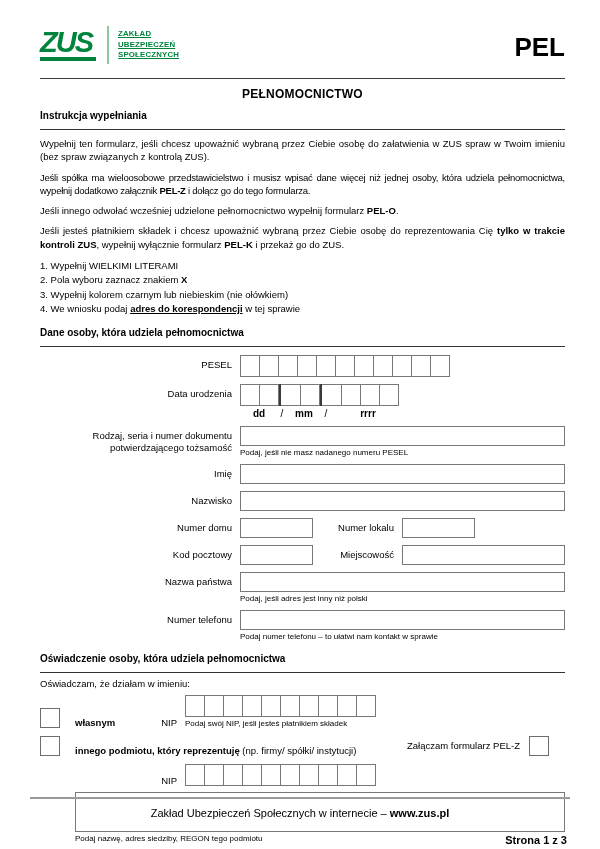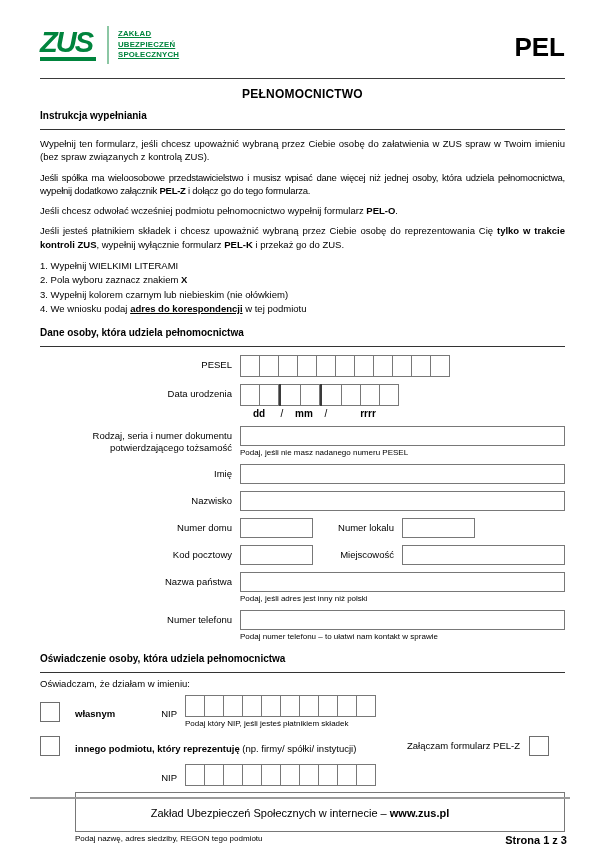--- a/index.html
+++ b/index.html
@@ -53,21 +53,21 @@
   .cellgroup.thicksep .cell:first-child { border-left:none; }
 
   .date-cap { display:flex; font-size:10px; margin-top:2px; }
   .cap-dd { width:38px; text-align:center; font-weight:bold; }
   .cap-sep { width:8px; text-align:center; }
   .cap-mm { width:36px; text-align:center; font-weight:bold; }
   .cap-rrrr { width:76px; text-align:center; font-weight:bold; }
 
   
   .intro { margin-bottom:6px; }
-  .srow { display:flex; align-items:center; margin-bottom:8px; }
+  .srow { display:flex; align-items:flex-end; margin-bottom:8px; }
   .checkbox { width:20px; height:20px; border:1px solid #6e6e6e; background:#fff; flex:none; }
   .s-own { width:80px; margin-left:15px; padding-top:4px; font-weight:bold; flex:none; }
   .s-nip { width:22px; text-align:right; padding-top:4px; margin-right:8px; flex:none; }
   .s-other { margin-left:15px; padding-top:4px; }
   .attach { margin-left:auto; display:flex; align-items:flex-start; }
   .attach-label { padding-top:4px; margin-right:9px; }
   .attach .checkbox { margin-right:16px; }
   .srow.indent { padding-left:115px; margin-bottom:6px; }
   .bigbox-wrap { margin-left:35px; margin-top:3px; }
   .bigbox { height:40px; border:1px solid #787878; background:#fff; }
@@ -97,28 +97,28 @@
     <div class="pel">PEL</div>
   </div>
   <div class="hdr-rule"></div>
 
   <div class="title">PEŁNOMOCNICTWO</div>
 
   <div class="sec-head sec1">Instrukcja wypełniania</div>
 
   <p class="para"><span>Wypełnij ten formularz, jeśli chcesz upoważnić wybraną przez Ciebie osobę do załatwienia w ZUS spraw w Twoim imieniu (bez spraw związanych z kontrolą ZUS).</span></p>
   <p class="para tight"><span>Jeśli spółka ma wieloosobowe przedstawicielstwo i musisz wpisać dane więcej niż jednej osoby, która udziela pełnomocnictwa, wypełnij dodatkowo załącznik </span><b>PEL-Z</b><span> i dołącz go do tego formularza.</span></p>
-  <p class="para"><span>Jeśli chcesz odwołać wcześniej podmiotu pełnomocnictwo wypełnij formularz </span><b>PEL-O</b><span>.</span></p>
+  <p class="para"><span>Jeśli innego odwołać wcześniej udzielone pełnomocnictwo wypełnij formularz </span><b>PEL-O</b><span>.</span></p>
   <p class="para"><span>Jeśli jesteś płatnikiem składek i chcesz upoważnić wybraną przez Ciebie osobę do reprezentowania Cię </span><b>tylko w trakcie kontroli ZUS</b><span>, wypełnij wyłącznie formularz </span><b>PEL-K</b><span> i przekaż go do ZUS.</span></p>
 
   <div class="list">
     <div><span>1. Wypełnij WIELKIMI LITERAMI</span></div>
     <div><span>2. Pola wyboru zaznacz znakiem </span><b>X</b></div>
     <div><span>3. Wypełnij kolorem czarnym lub niebieskim (nie ołówkiem)</span></div>
-    <div><span>4. We wniosku podaj </span><b class="ul">adres do korespondencji</b><span> w tej podmiotu</span></div>
+    <div><span>4. We wniosku podaj </span><b class="ul">adres do korespondencji</b><span> w tej sprawie</span></div>
   </div>
 
   <div class="sec-head sec2">Dane osoby, która udziela pełnomocnictwa</div>
 
   <div class="frow">
     <div class="flabel">PESEL</div>
     <div class="fbody">
       <div class="cells">
           <span class="cellgroup">
             <span class="cell"></span>
@@ -241,21 +241,21 @@
             <span class="cell"></span>
             <span class="cell"></span>
             <span class="cell"></span>
             <span class="cell"></span>
             <span class="cell"></span>
             <span class="cell"></span>
             <span class="cell"></span>
             <span class="cell"></span>
           </span>
         </div>
-      <div class="hint">Podaj który NIP, jeśli jesteś płatnikiem składek</div>
+      <div class="hint">Podaj swój NIP, jeśli jesteś płatnikiem składek</div>
     </div>
   </div>
 
   <div class="srow">
     <span class="checkbox"></span>
     <span class="s-other"><b>innego podmiotu, który reprezentuję</b><span> (np. firmy/ spółki/ instytucji)</span></span>
     <span class="attach">
       <span class="attach-label">Załączam formularz PEL-Z</span>
       <span class="checkbox"></span>
     </span>

